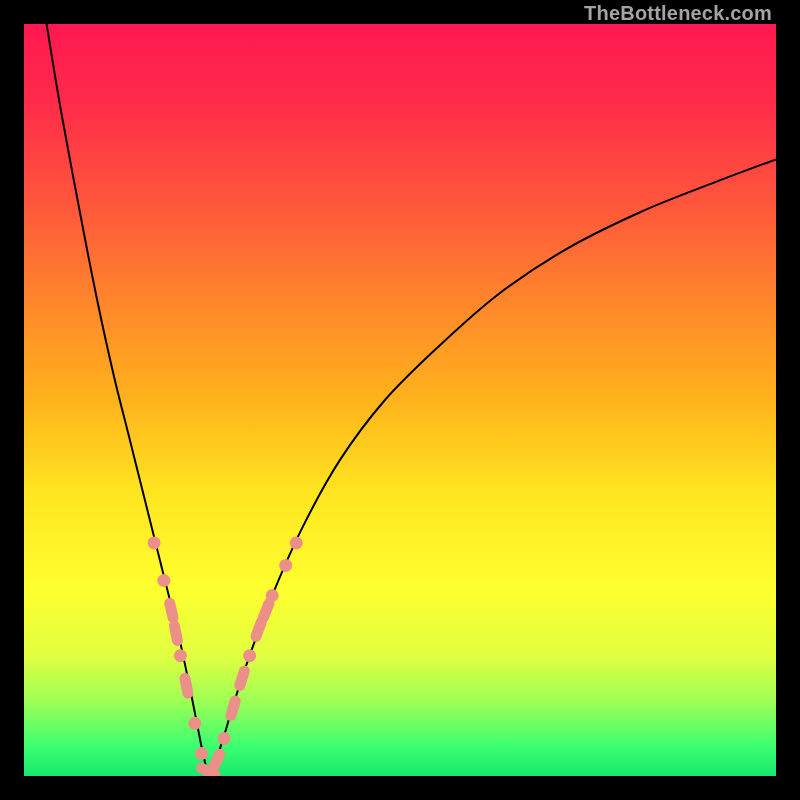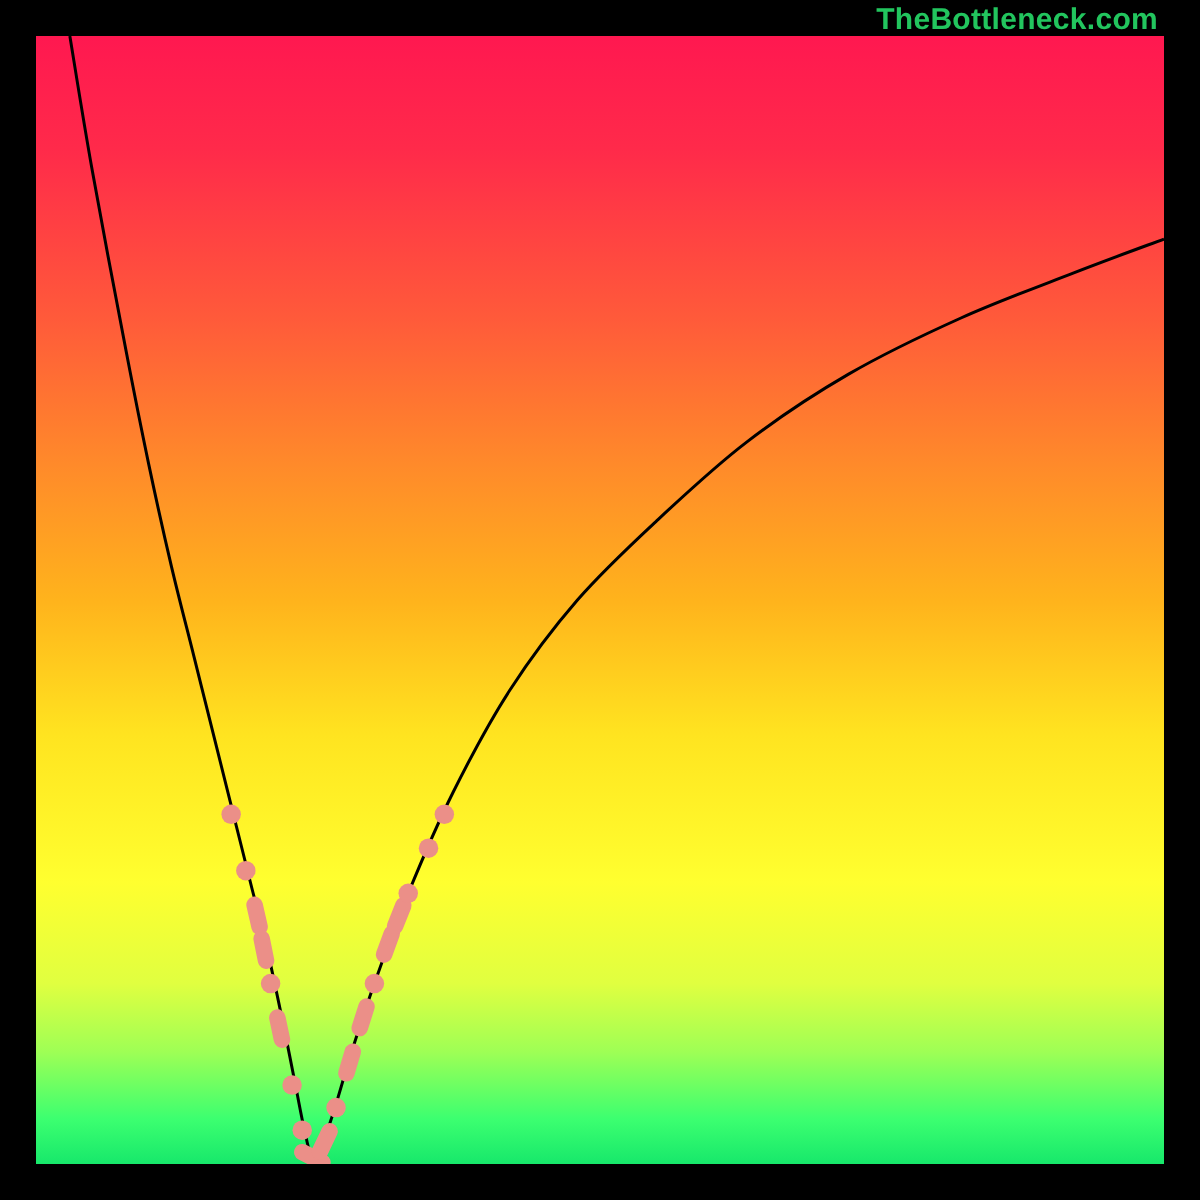--- a/index.html
+++ b/index.html
@@ -36,21 +36,21 @@
       #9fff55 90%,
       #3cff70 96%,
       #17e86b 100%
     );
     overflow: hidden;
   }
   .attribution {
     position: absolute;
     top: 2px;
     right: 28px;
-    color: #22c55e;
+    color: #a3a3a3;
     font-size: 20px;
     font-weight: 600;
     letter-spacing: 0.2px;
     user-select: none;
   }
   svg.curve {
     position: absolute;
     inset: 0;
     width: 100%;
     height: 100%;

